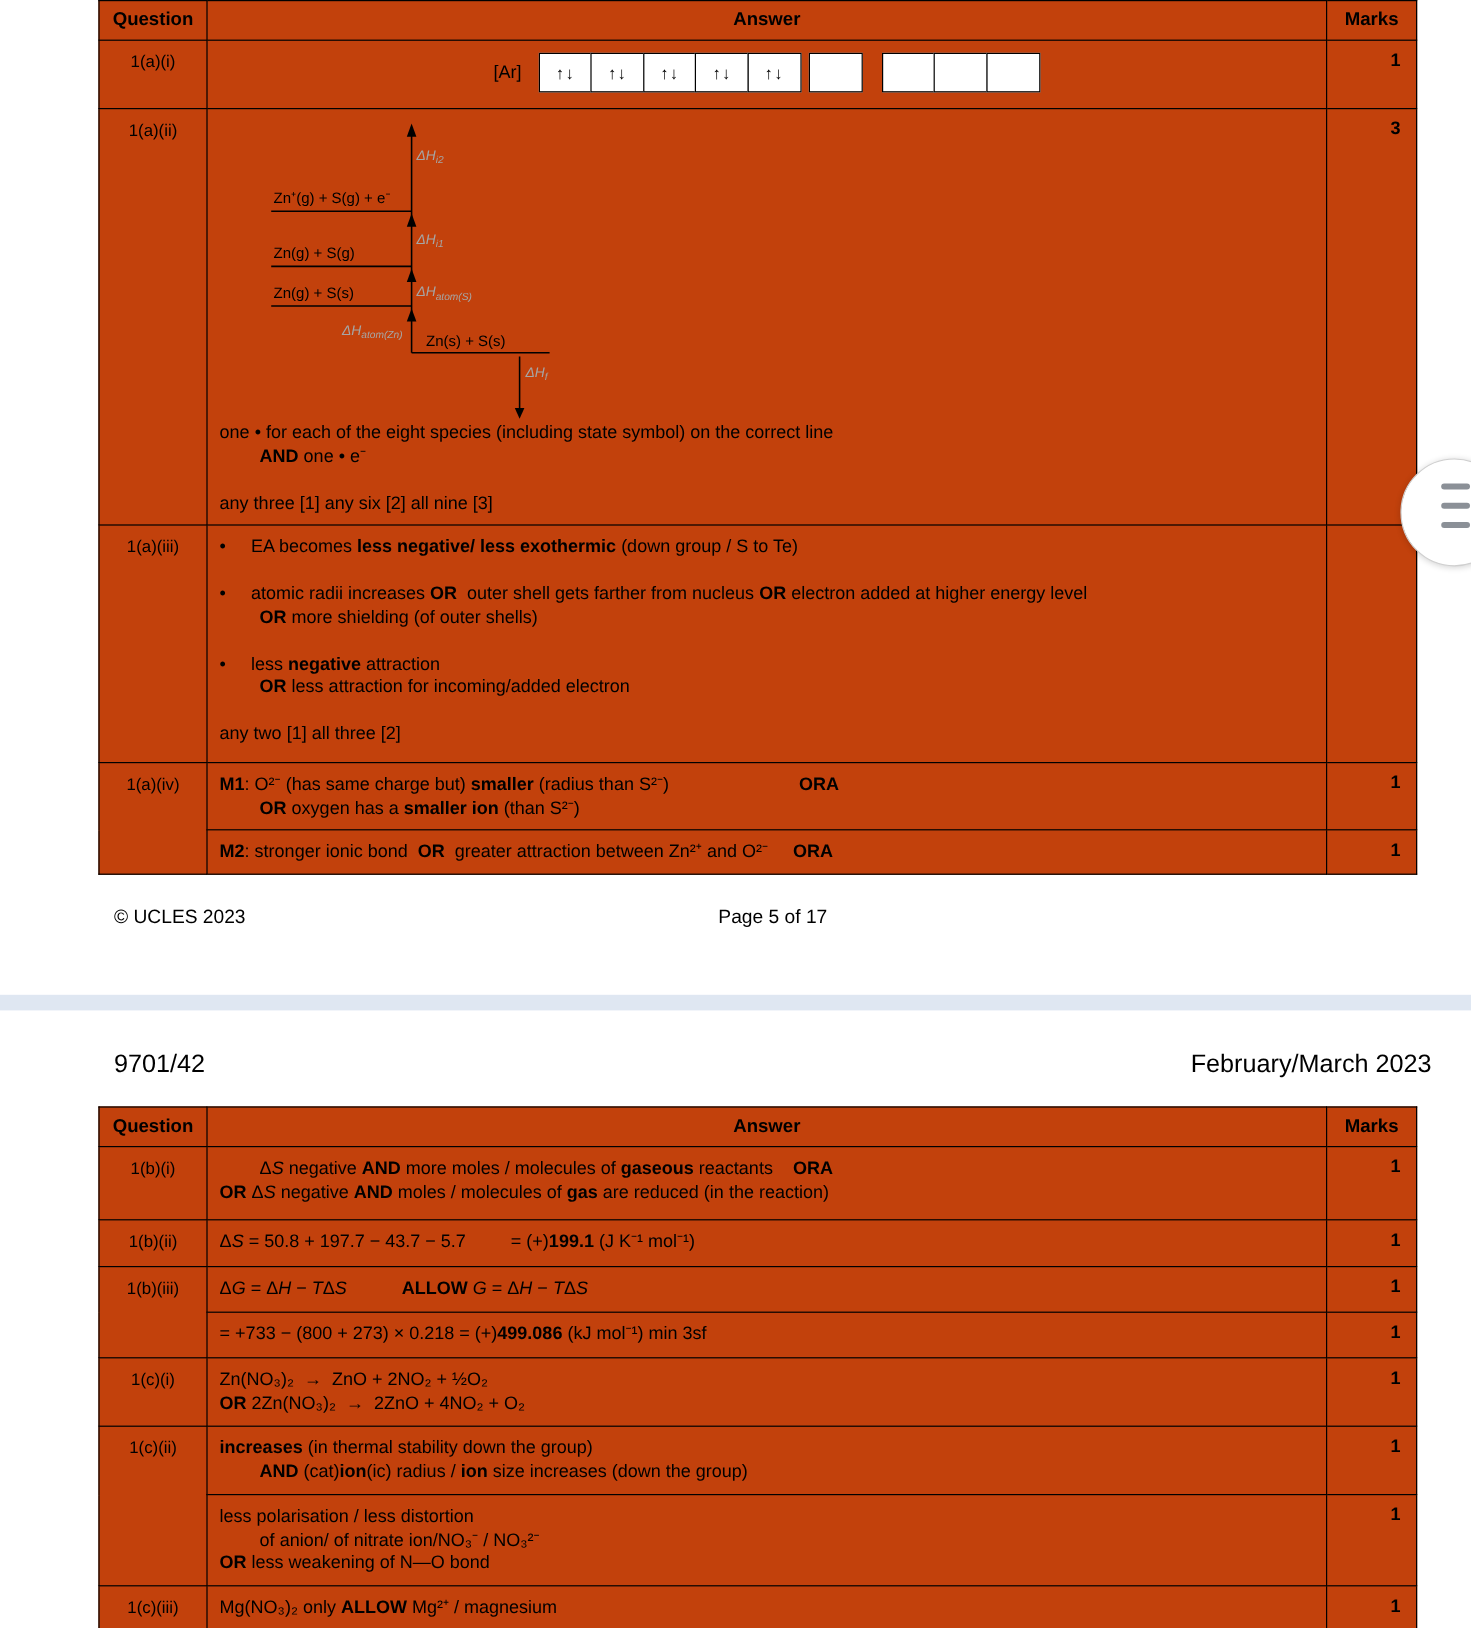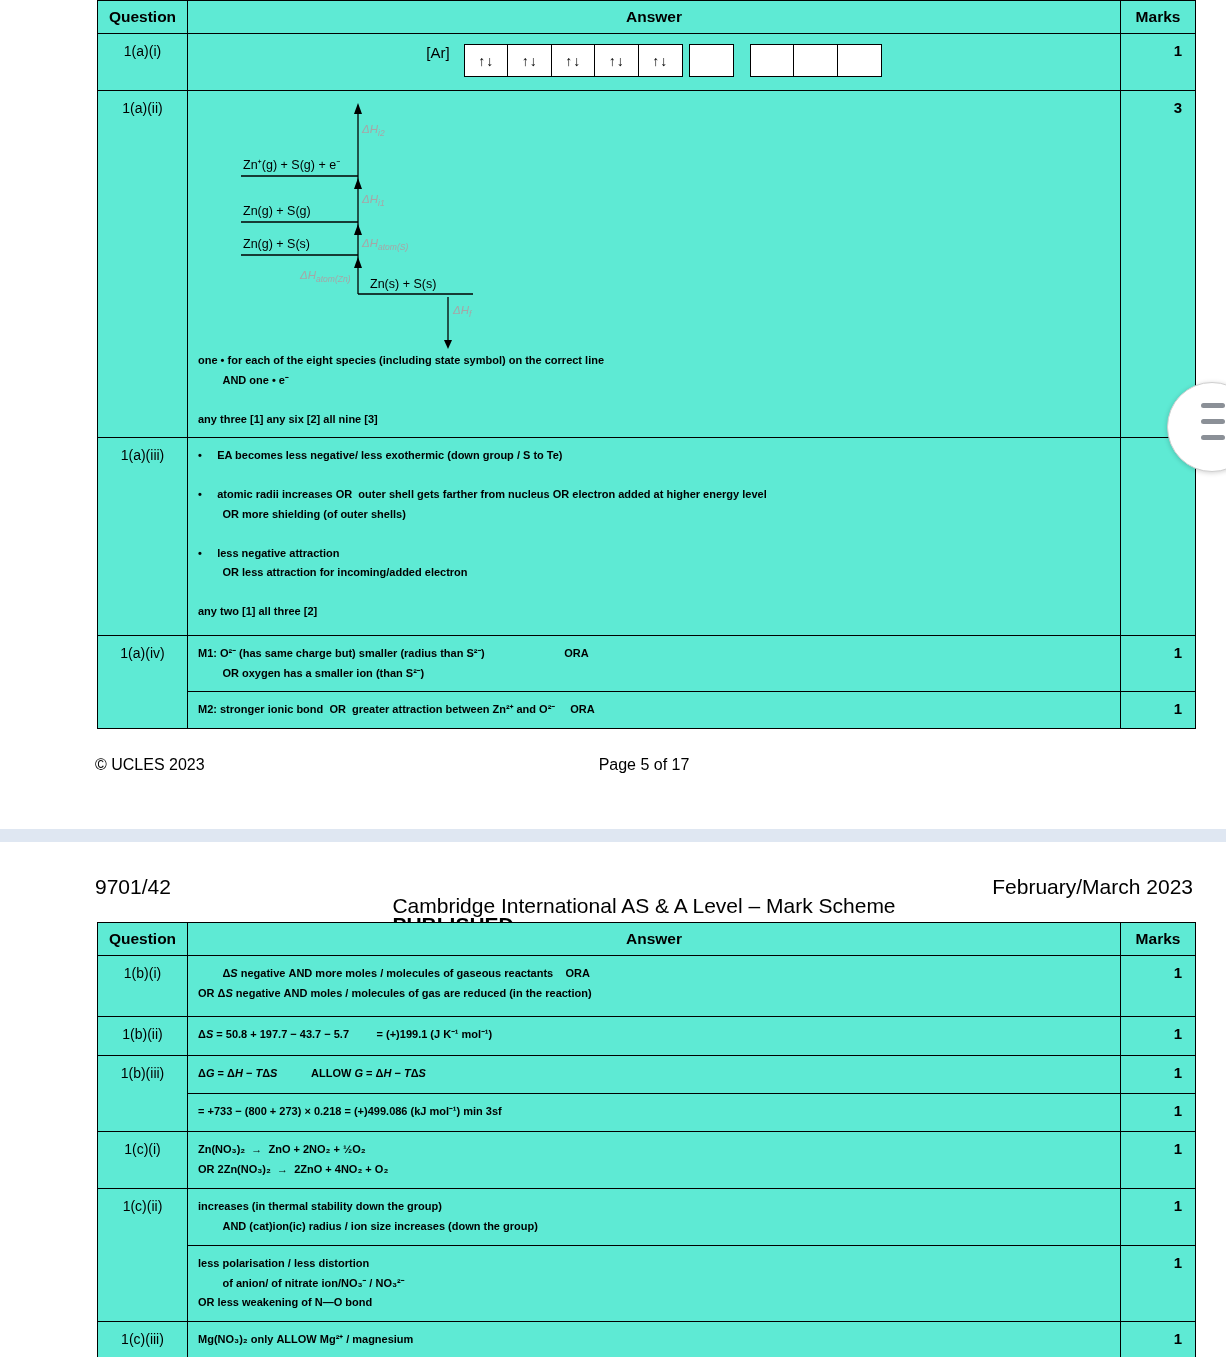--- a/index.html
+++ b/index.html
@@ -3,39 +3,39 @@
 <meta charset="utf-8">
 <style>
   * { margin:0; padding:0; box-sizing:border-box; }
   html,body {
     width:1226px; height:1357px; background:#ffffff; color:#000;
     font-family:"Liberation Sans", sans-serif; font-size:15px;
     position:relative; overflow:hidden;
   }
   table.ms {
     border-collapse:collapse; table-layout:fixed; width:1098px;
-    position:absolute; left:97px; background:#5eead4;
+    position:absolute; left:82px; background:#c2410c;
   }
   #tbl-p5 { top:0; }
   #tbl-p6 { top:922px; }
   col.cq { width:90px; } col.ca { width:933px; } col.cm { width:75px; }
   th, td { border:1.5px solid #000; }
   th { font-size:15.5px; font-weight:bold; text-align:center; padding:6px 4px; }
   tr.rh-head { height:33px; }
   td.q { text-align:center; vertical-align:top; padding-top:9px; font-size:14px; }
   td.a { vertical-align:top; padding:8px 10px; }
   td.m { text-align:right; vertical-align:top; padding:8px 13px 0 0; font-weight:bold; font-size:15px; }
-  .rich { white-space:pre-wrap; font-size:11px; line-height:19.5px;font-weight:bold; }
+  .rich { white-space:pre-wrap; font-size:15px; line-height:19.5px; }
   
   .rh-ai{height:57px} .rh-aii{height:342px} .rh-aiii{height:198px}
   .rh-m1{height:56px} .rh-m2{height:32px}
   .rh-bi{height:61px} .rh-bii{height:39px} .rh-biii1{height:38px} .rh-biii2{height:38px}
   .rh-ci{height:57px} .rh-cii1{height:57px} .rh-cii2{height:75px} .rh-ciii{height:42px}
   
-  .config-row { display:flex; align-items:flex-start; justify-content:center; padding-top:2px; }
+  .config-row { display:flex; align-items:center; justify-content:center; padding-top:2px; }
   .ar-label { margin-right:14px; }
   .box-groups { display:flex; align-items:center; }
   .box-group { display:flex; }
   .box-group + .box-group { margin-left:6px; }
   .box-group:last-child { margin-left:16px; }
   .ebox {
     width:45px; height:33px; border:1.5px solid #000; background:#fff;
     display:flex; align-items:center; justify-content:center; font-size:14px; letter-spacing:1px;
   }
   .ebox + .ebox { margin-left:-1.5px; }
@@ -179,24 +179,20 @@
 
 <div class="p5foot">
   <span>© UCLES 2023</span>
   <span class="center-abs">Page 5 of 17</span>
 </div>
 
 <div class="divider" id="divider" style="background: rgb(223, 231, 242);"></div>
 
 <div class="p6head">
   <span>9701/42</span>
-  <div class="center-abs">
-    <div>Cambridge International AS &amp; A Level – Mark Scheme</div>
-    <div class="pub">PUBLISHED</div>
-  </div>
   <span class="date">February/March 2023</span>
 </div>
 
 <table class="ms" id="tbl-p6">
   <colgroup>
       <col class="cq">
       <col class="ca">
       <col class="cm">
     </colgroup>
   <tbody>

